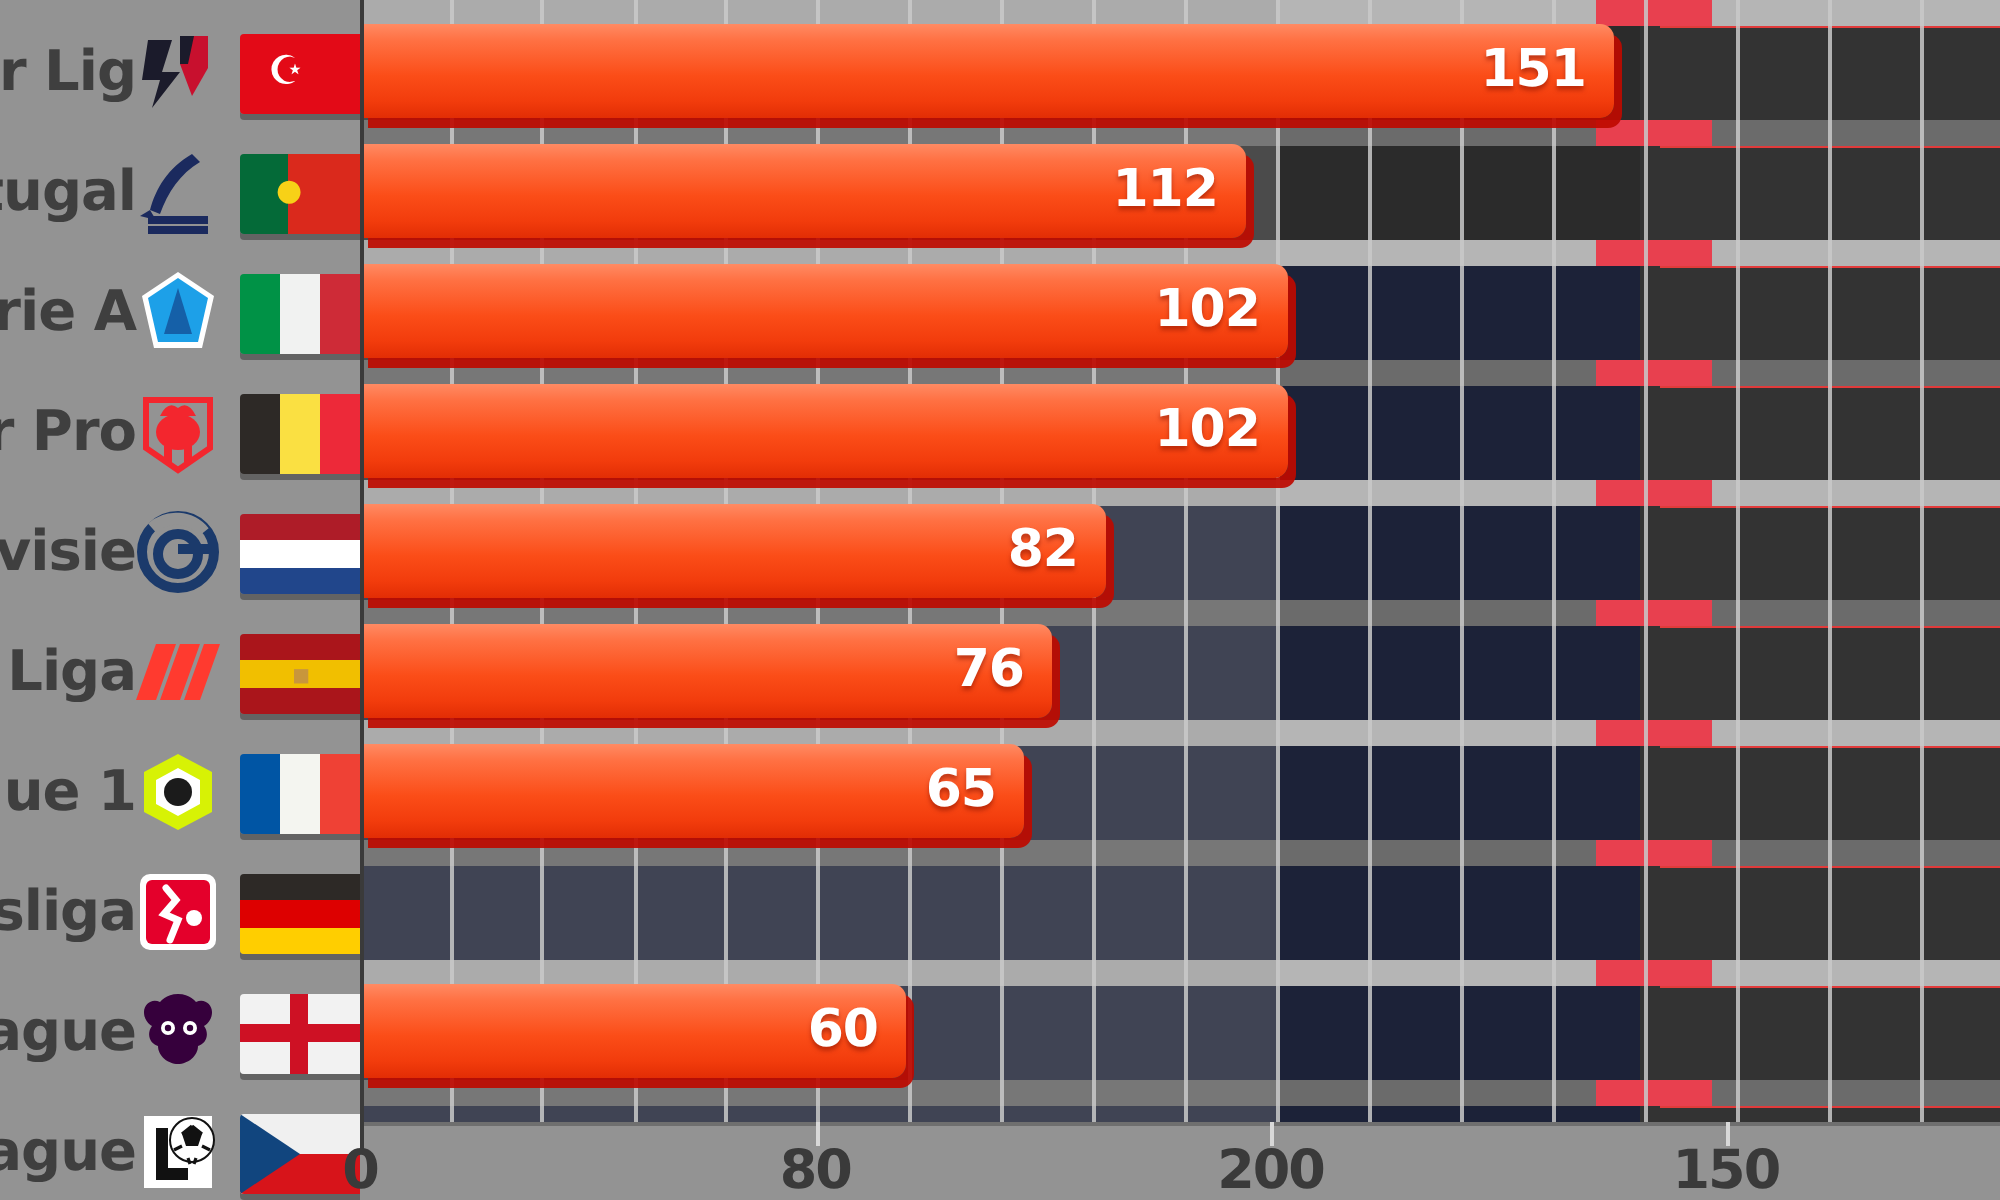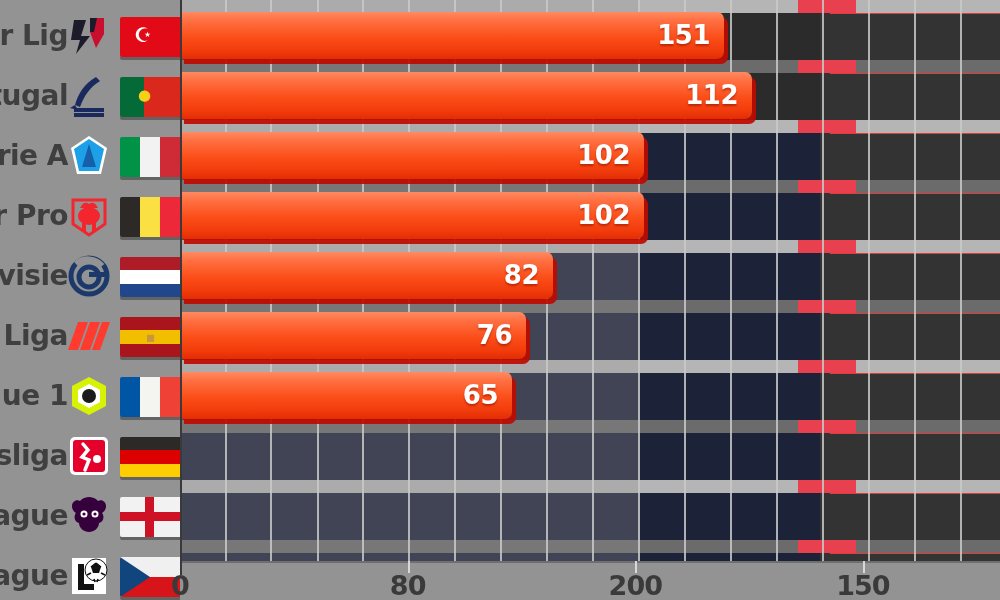--- a/index.html
+++ b/index.html
@@ -153,38 +153,38 @@
         <div class="rowlabel">er Lig</div>
         <div class="logo"><svg viewBox="0 0 46 44">
             <path d="M8 6 L20 6 L15 22 L24 22 L10 40 L14 26 L5 26 Z" fill="#1b1b2b"></path>
             <path d="M24 4 L38 4 L38 20 L30 34 L24 18 Z" fill="#c8102e"></path>
             <path d="M24 4 L31 4 L28 18 L24 18 Z" fill="#1b1b2b"></path>
           </svg></div>
         <div class="flag">
           <i style="width:100%;background:#e30a17"></i>
           <div style="position:absolute;left:14px;top:8px;font-size:20px;color:#fff;line-height:1">☪</div>
         </div>
-        <div class="bar" style="width:544px">
+        <div class="bar" style="width:627px">
           <span class="val">151</span>
         </div>
       </div>
       <div class="row" style="top:60px">
         <div class="rowlabel">rtugal</div>
         <div class="logo"><svg viewBox="0 0 46 44">
             <path d="M30 3 C18 10 12 20 9 31 L14 33 C18 22 24 13 34 7 Z" fill="#1b2a5e"></path>
             <path d="M9 31 L4 34 L12 36 Z" fill="#1b2a5e"></path>
             <rect x="8" y="34" width="30" height="4" fill="#1b2a5e"></rect>
             <rect x="8" y="39" width="30" height="4" fill="#1b2a5e"></rect>
           </svg></div>
         <div class="flag">
           <i style="width:40%;background:#046a38"></i>
           <i style="width:60%;background:#da291c"></i>
           <div style="position:absolute;left:18px;top:11px;font-size:15px;color:#f7d117;line-height:1">●</div>
         </div>
-        <div class="bar" style="width:572px">
+        <div class="bar" style="width:443px">
           <span class="val">112</span>
         </div>
       </div>
       <div class="row" style="top:120px">
         <div class="rowlabel">erie A</div>
         <div class="logo"><svg viewBox="0 0 46 44">
             <path d="M23 2 L41 14 L35 40 L11 40 L5 14 Z" fill="#fff"></path>
             <path d="M23 5 L38 15 L33 37 L13 37 L8 15 Z" fill="#1da0e8"></path>
             <path d="M23 10 L30 33 L16 33 Z" fill="#1560a8"></path>
           </svg></div>
@@ -286,20 +286,23 @@
             <circle cx="18" cy="20" r="3.5" fill="#fff"></circle>
             <circle cx="29" cy="20" r="3.5" fill="#fff"></circle>
             <circle cx="18" cy="20" r="1.6" fill="#36003c"></circle>
             <circle cx="29" cy="20" r="1.6" fill="#36003c"></circle>
           </svg></div>
         <div class="flag">
           <div style="position:absolute;inset:0;background:#f2f2f2">
             <div style="position:absolute;left:0;top:15px;width:100%;height:9px;background:#ce1124"></div>
             <div style="position:absolute;left:25px;top:0;width:9px;height:100%;background:#ce1124"></div>
           </div>
+        </div>
+        <div class="bar" style="width:273px">
+          <span class="val">60</span>
         </div>
       </div>
       <div class="row" style="top:540px">
         <div class="rowlabel">ague</div>
         <div class="logo"><svg viewBox="0 0 46 44">
             <rect x="6" y="4" width="34" height="36" fill="#fff"></rect>
             <path d="M12 10 L18 10 L18 30 L28 30 L28 36 L12 36 Z" fill="#111"></path>
             <circle cx="30" cy="16" r="11" fill="#fff" stroke="#111" stroke-width="1"></circle>
             <path d="M30 9 l5 4 l-2 6 l-6 0 l-2 -6z" fill="#111"></path>
             <path d="M30 9 l-5 4 M30 9 l5 4 M25 19 l-4 2 M35 19 l4 2 M28 25 l1 3 M32 25 l-1 3" stroke="#111" stroke-width="1.6"></path>

